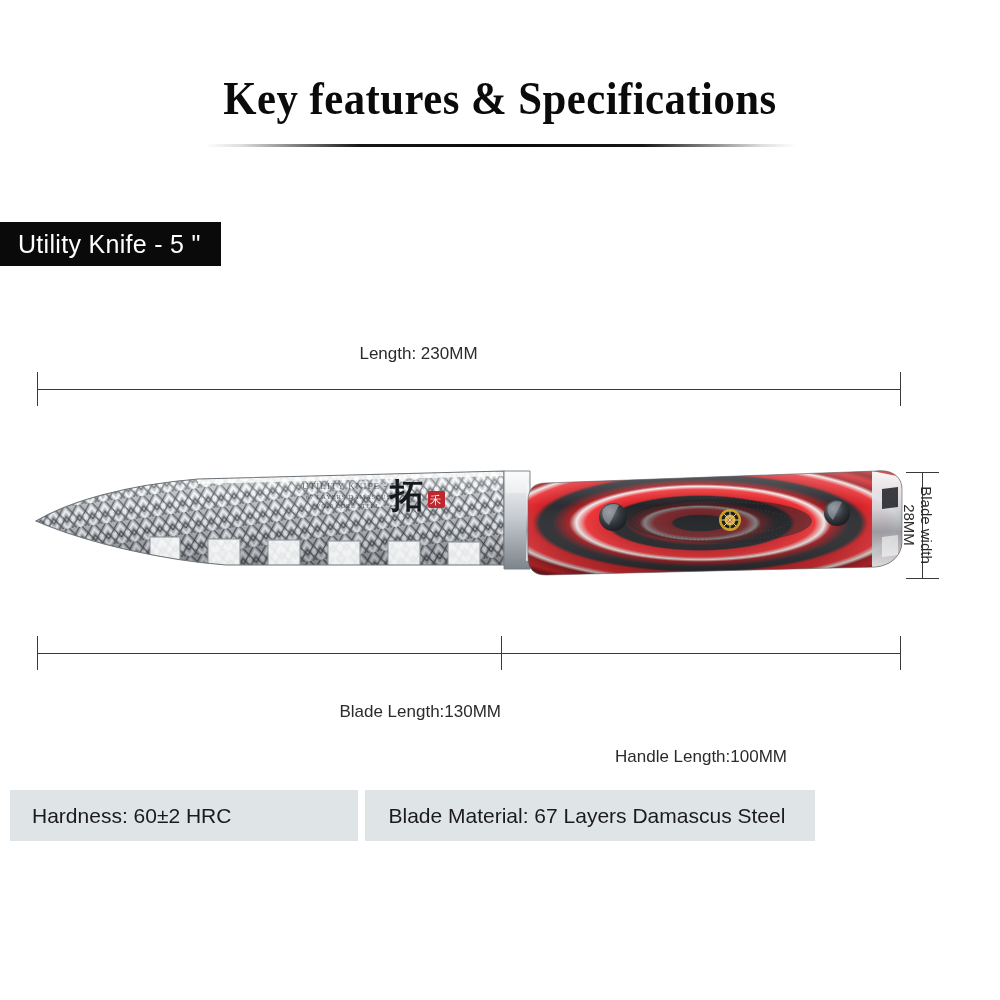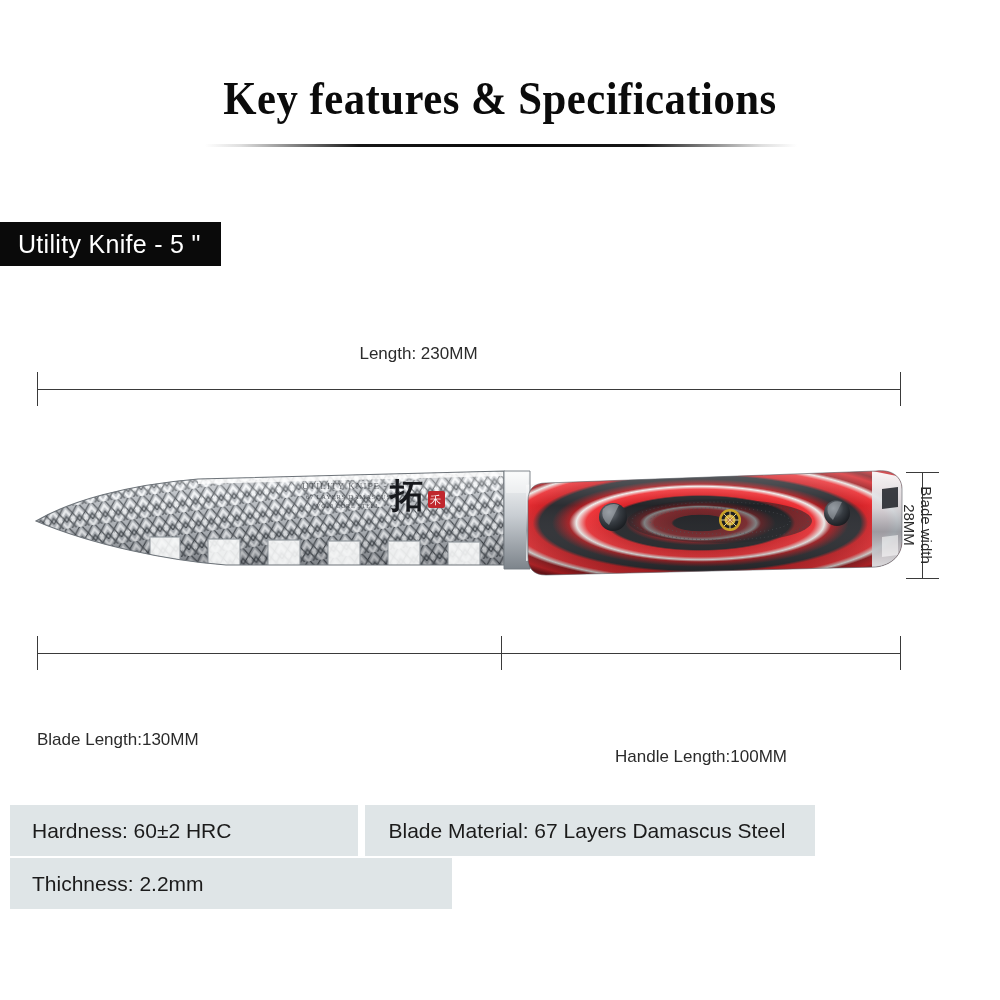--- a/index.html
+++ b/index.html
@@ -85,21 +85,21 @@
   #dim-length-label { left: 0; top: 344px; width: 837px; text-align: center; }
   #dim-length-line  { left: 37px;  top: 389px; width: 864px; }
   #dim-length-tick-l{ left: 37px;  top: 372px; height: 34px; }
   #dim-length-tick-r{ left: 900px; top: 372px; height: 34px; }
 
   
   #dim-bottom-line    { left: 37px;  top: 653px; width: 864px; }
   #dim-bottom-tick-l  { left: 37px;  top: 636px; height: 34px; }
   #dim-bottom-tick-m  { left: 501px; top: 636px; height: 34px; }
   #dim-bottom-tick-r  { left: 900px; top: 636px; height: 34px; }
-  #dim-blade-label    { left: 37px;  top: 730px; width: 464px; text-align: left; }
+  #dim-blade-label    { left: 37px;  top: 702px; width: 464px; text-align: right; }
   #dim-handle-label   { left: 501px; top: 703px; width: 400px; text-align: center; margin-top: 44px; }
 
   
   #dim-width-line   { left: 922px; top: 472px; height: 106px; }
   #dim-width-tick-t { left: 906px; top: 472px; width: 33px; height: 1px; background:#3a3a3a; position:absolute; }
   #dim-width-tick-b { left: 906px; top: 578px; width: 33px; height: 1px; background:#3a3a3a; position:absolute; }
   #dim-width-label {
     position: absolute;
     left: 935px;
     top: 472px;
@@ -121,21 +121,20 @@
     height: 160px;
   }
 
   
   .spec-table {
     position: absolute;
     left: 10px;
     top: 790px;
     width: 805px;
     background: #ffffff;
-    margin-top: 15px;
   }
   .spec-row {
     display: flex;
     height: 51px;
     margin-bottom: 2px;
   }
   .spec-row:last-child { margin-bottom: 0; }
   .spec-cell {
     background: #dfe5e7;
     display: flex;
@@ -344,16 +343,15 @@
 <div class="dim-label" id="dim-blade-label">Blade Length:130MM</div>
 <div class="dim-label" id="dim-handle-label">Handle Length:100MM</div>
 
 <div class="spec-table">
   <div class="spec-row">
     <div class="spec-cell left">Hardness:  60±2 HRC</div>
     <div class="spec-cell gapfill"></div>
     <div class="spec-cell right">Blade Material:  67 Layers Damascus Steel</div>
   </div>
   <div class="spec-row">
-    <div class="spec-cell left">Thichness: 2.2mm</div>
     <div class="spec-cell gapfill"></div>
   </div>
 </div>
 
 </body></html>

